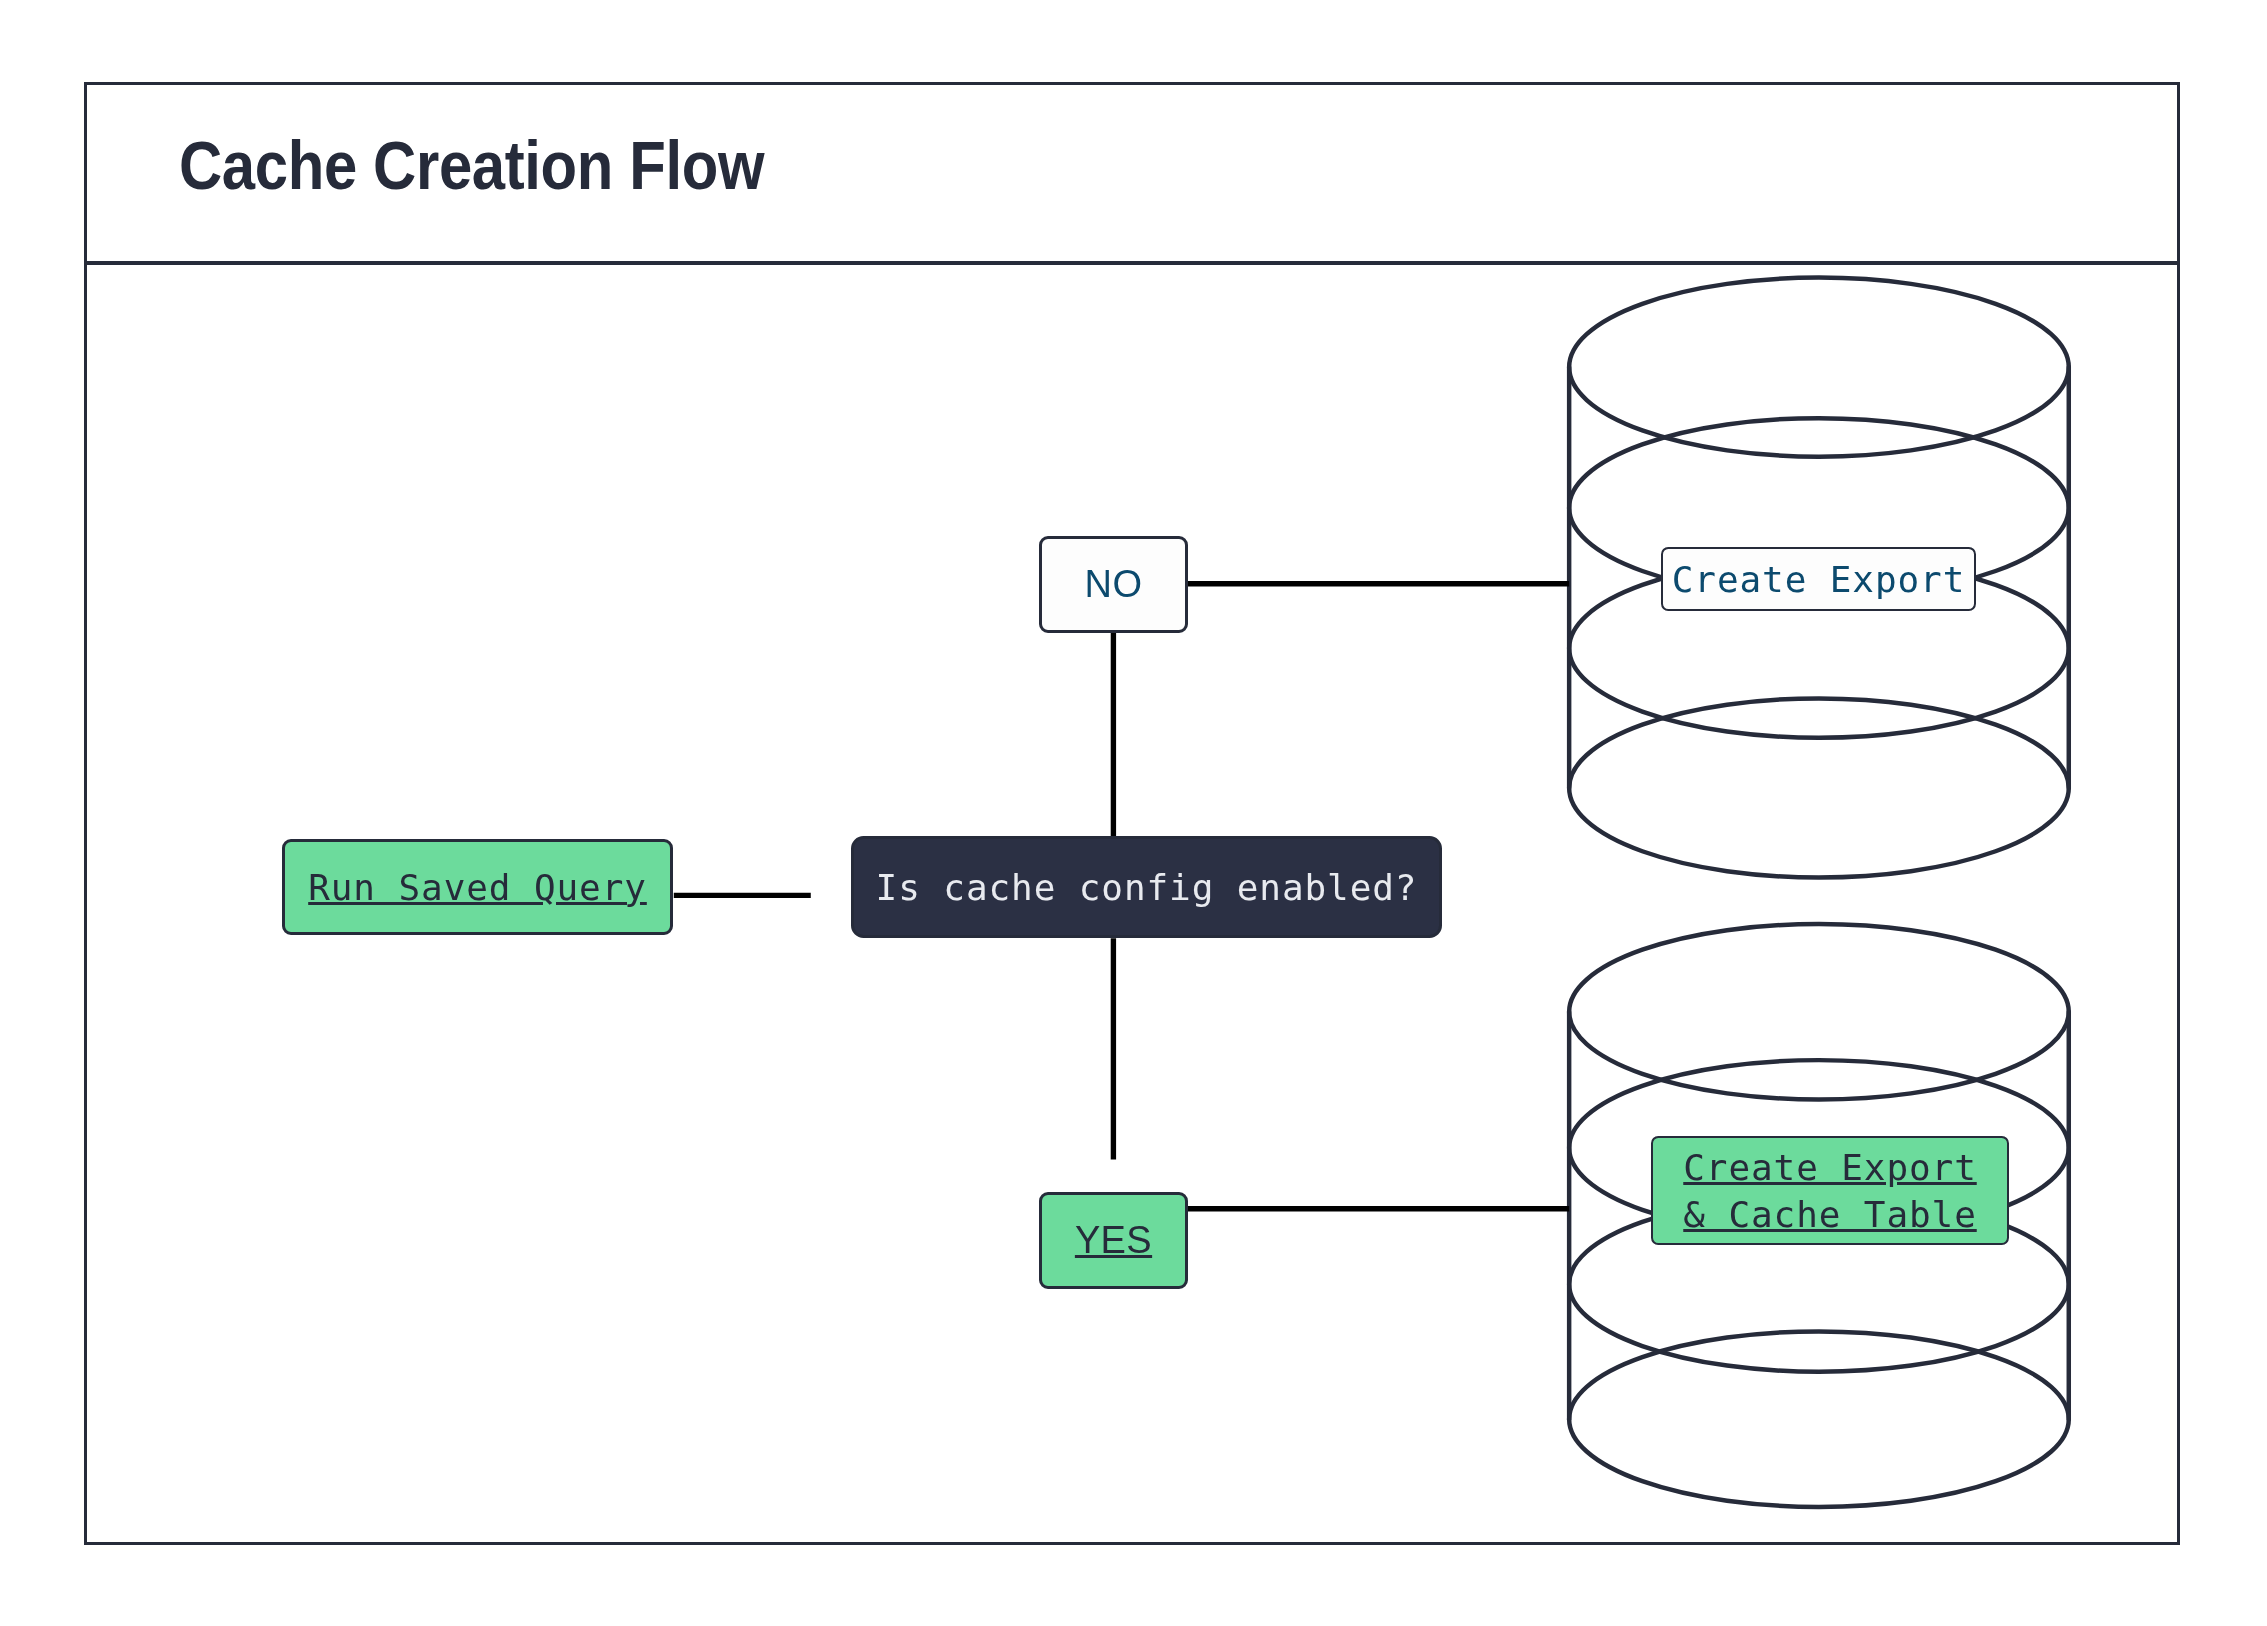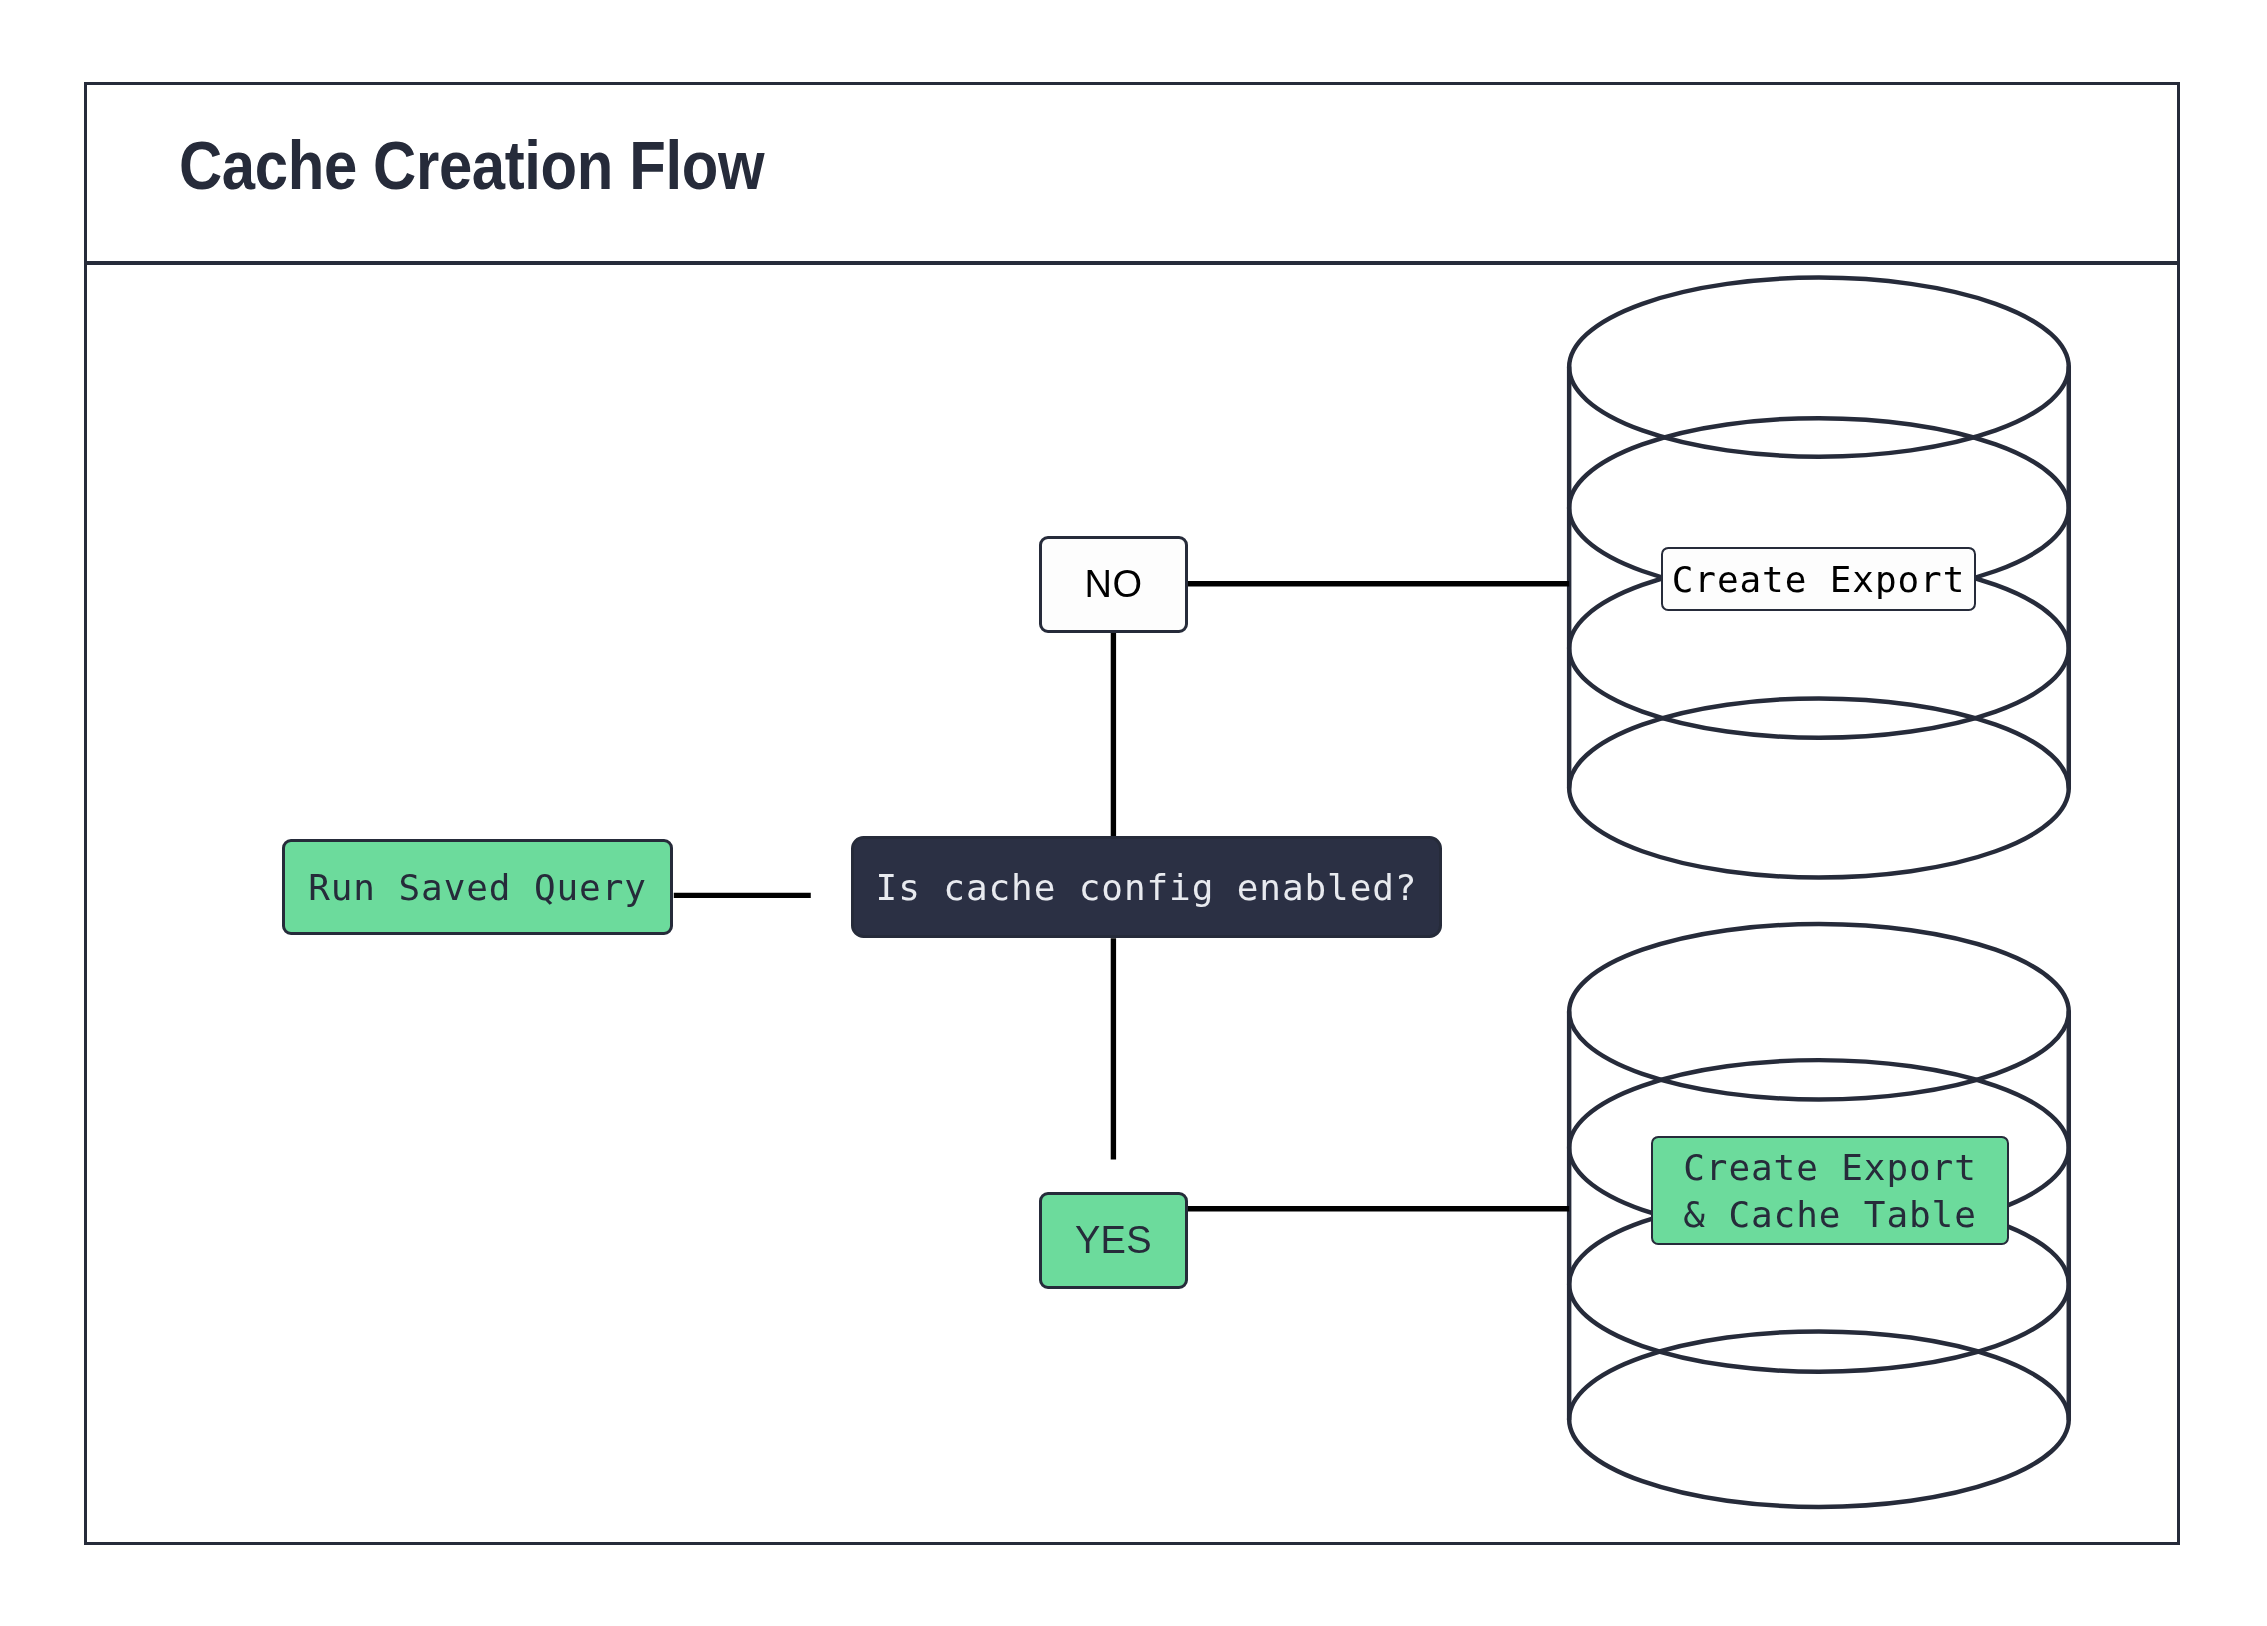--- a/index.html
+++ b/index.html
@@ -79,23 +79,23 @@
     line-height: 47px;
     letter-spacing: 0.9px;
     text-align: center;
   }
   .node-sans {
     font-family: "Liberation Sans", sans-serif;
     font-size: 38px;
     font-weight: normal;
     letter-spacing: 0.4px;
   }
-  .fill-green { background: #6cdb9c; color: #262b3a; }
+  .fill-green { background: #6cdb9c; color: #262b3a; text-decoration: underline; }
   .fill-dark  { background: #2b3044; color: #e8eaef; }
-  .fill-white { background: #fdfdfd; color: #000000; }
+  .fill-white { background: #fdfdfd; color: #0c4a6e; }
 
   
   #node-run-saved-query { left: 282px;  top: 839px;  width: 391px;  height: 96px; }
   #node-decision        { left: 811px;  top: 836px;  width: 591px;  height: 102px; border-radius: 12.5px; margin-left: 40px; }
   #node-no              { left: 1039px; top: 536px;  width: 149px;  height: 97px; }
   #node-yes             { left: 1039px; top: 1160px; width: 149px;  height: 97px; margin-top: 32px; }
   #label-create-export  { left: 1661px; top: 547px;  width: 315px;  height: 64px;  border-width: 2.7px; border-radius: 7.2px; }
   #label-create-export-cache {
     left: 1651px; top: 1136px; width: 358px; height: 109px;
     border-width: 2.7px; border-radius: 7.2px; flex-direction: column;

